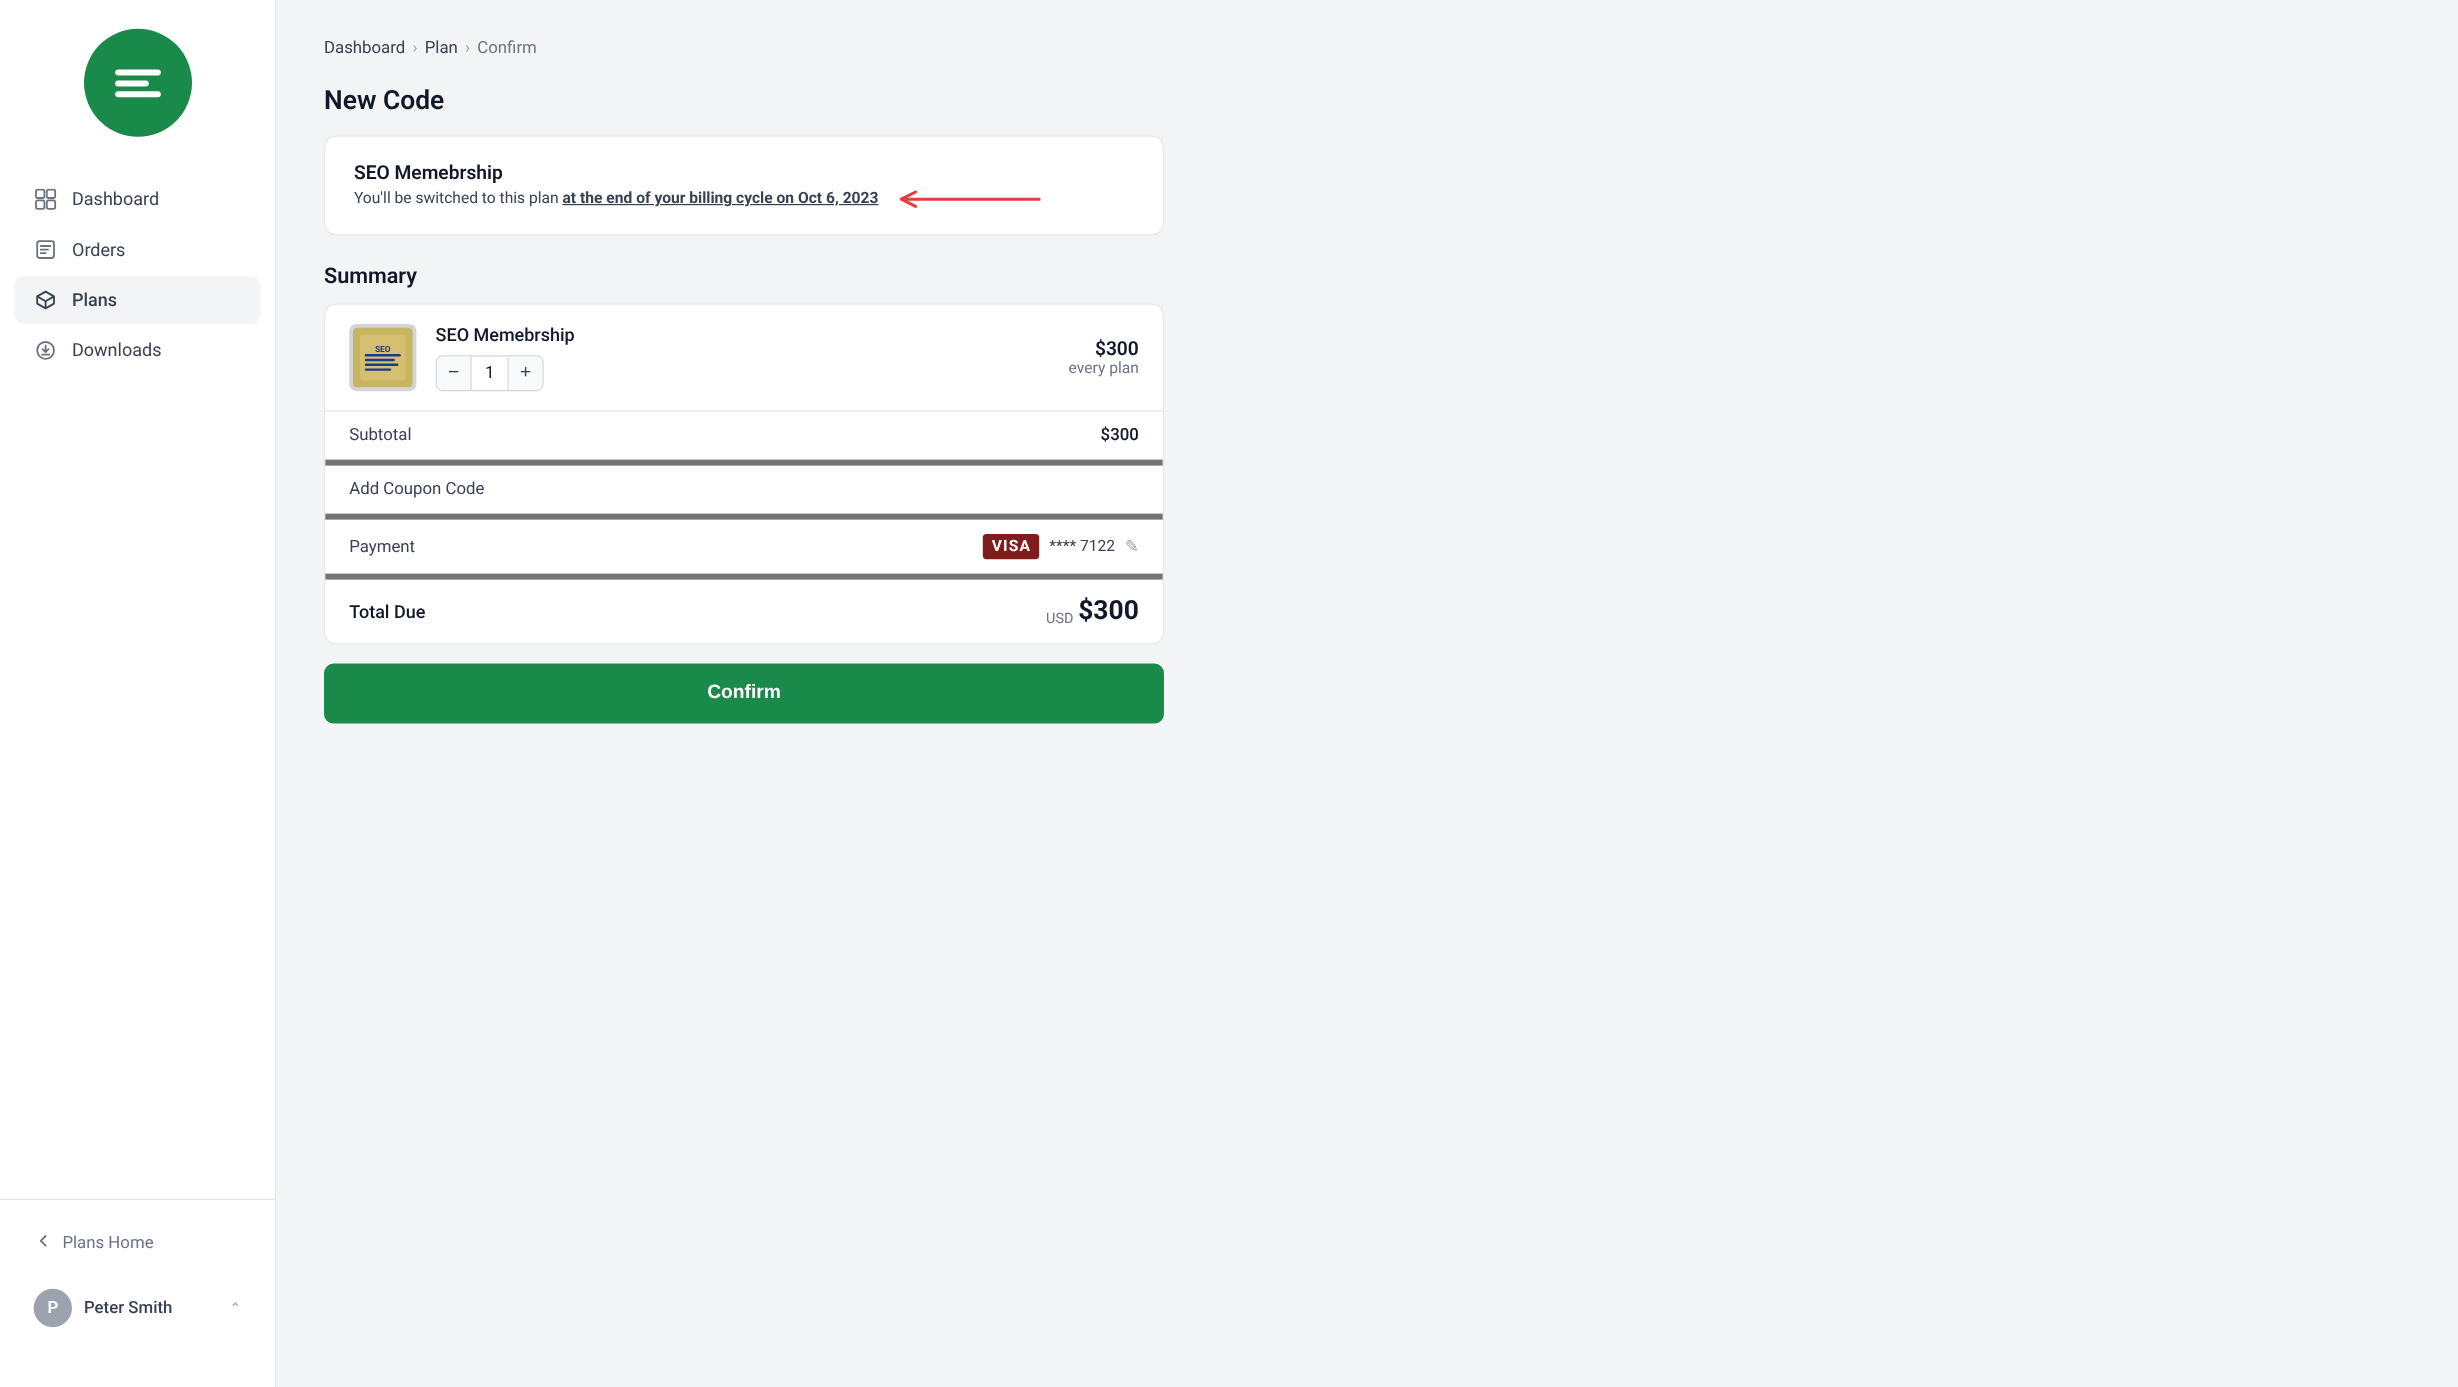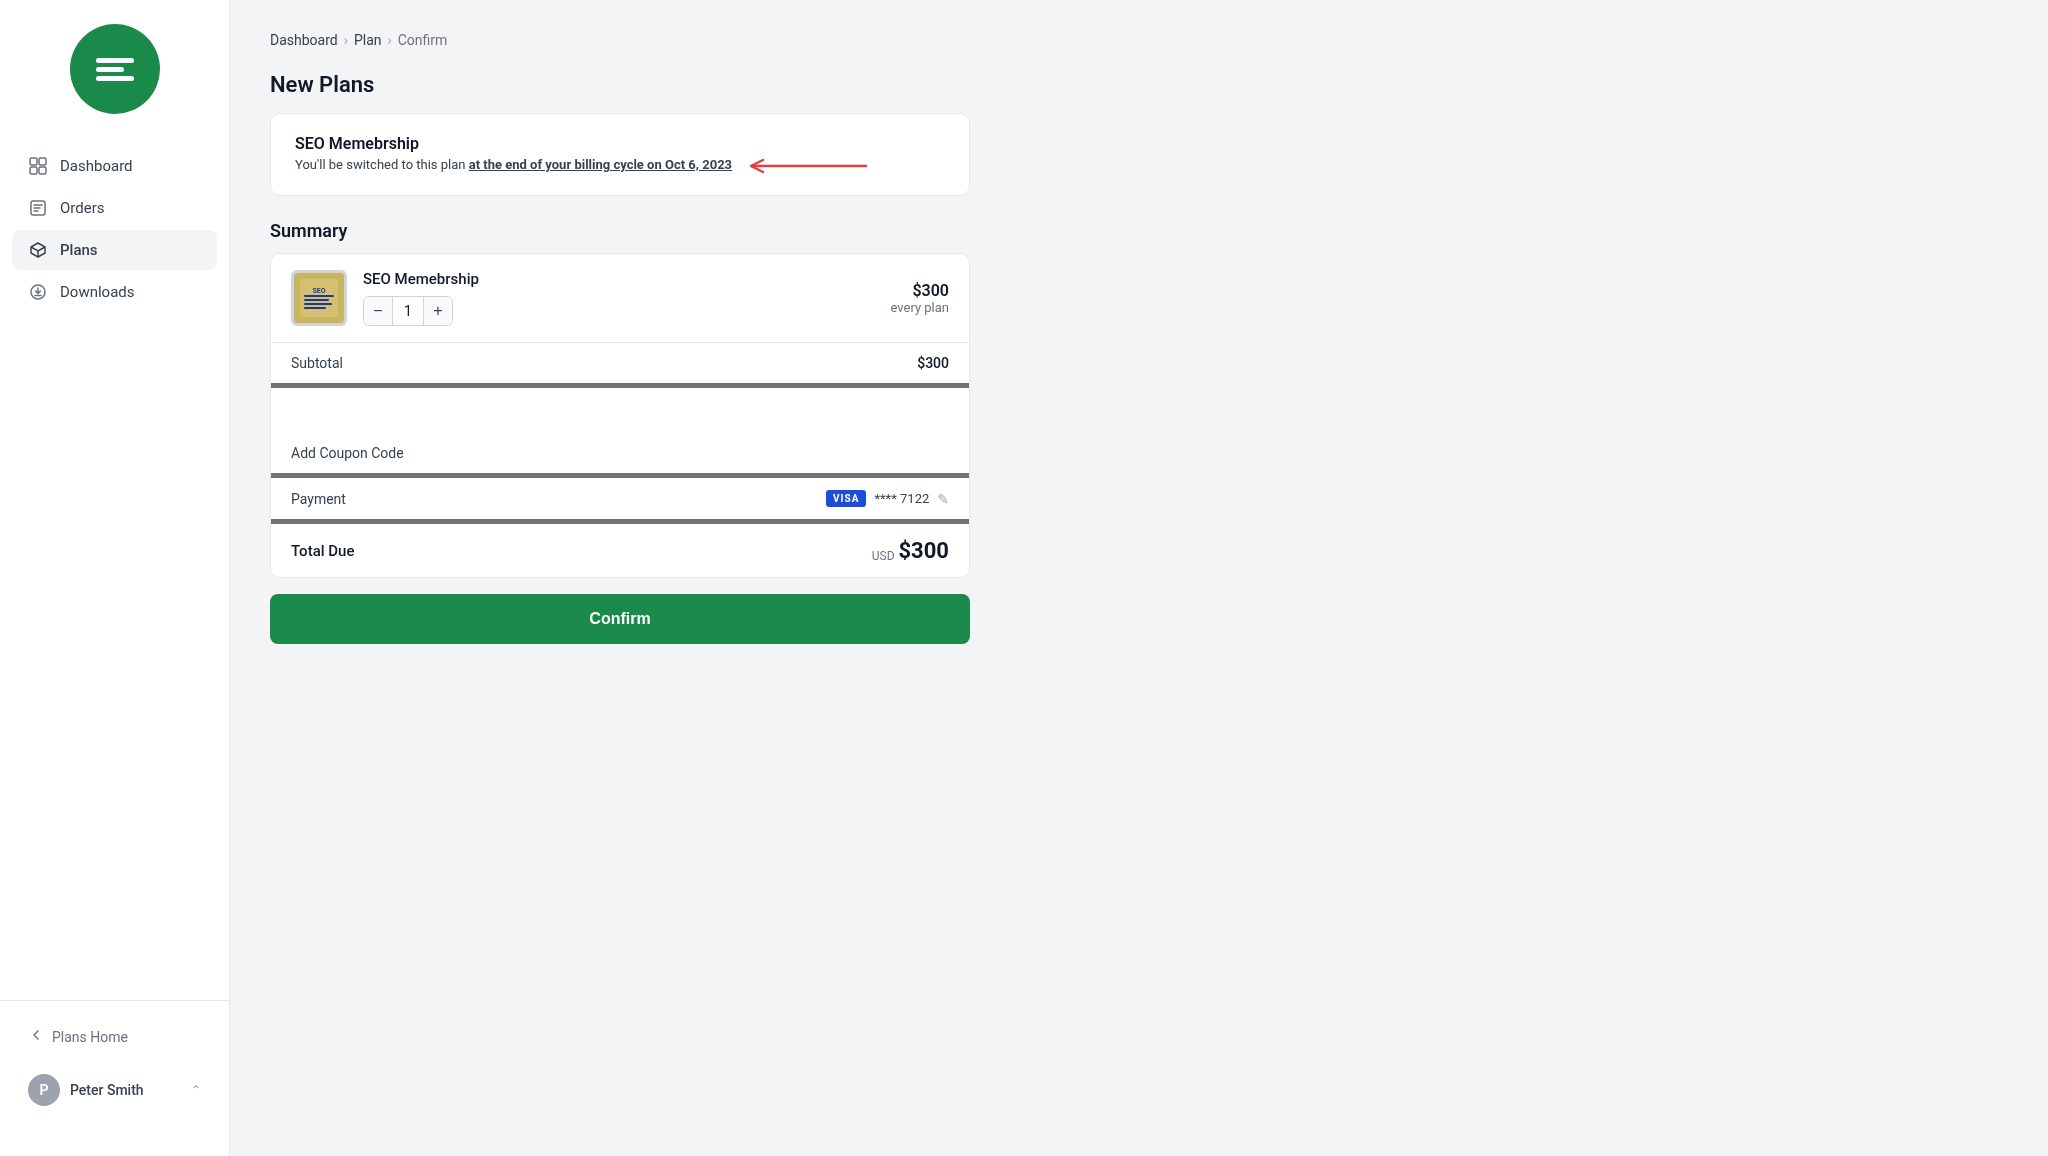--- a/index.html
+++ b/index.html
@@ -310,33 +310,32 @@
       color: #374151;
     }
 
     .summary-row .label { color: #374151; }
     .summary-row .value { color: #111827; font-weight: 500; }
 
     .coupon-link {
       color: #374151;
       cursor: pointer;
       font-size: 14px;
-      margin-top: 45px;
     }
 
     .payment-right {
       display: flex;
       align-items: center;
       gap: 8px;
     }
 
     .visa-badge {
-      background: #1d4ed8;
+      background: #7f1d1d;
       color: white;
-      font-size: 10px;
+      font-size: 13px;
       font-weight: 700;
       padding: 3px 7px;
       border-radius: 3px;
       letter-spacing: 1px;
       text-align: right;
     }
 
     .card-number {
       font-size: 13px;
       color: #374151;
@@ -486,21 +485,21 @@
   
   <div class="breadcrumb">
     <span class="bc-link">Dashboard</span>
     <span class="bc-sep">›</span>
     <span class="bc-link">Plan</span>
     <span class="bc-sep">›</span>
     <span class="bc-current">Confirm</span>
   </div>
 
   
-  <h1 class="page-title">New Plans</h1>
+  <h1 class="page-title">New Code</h1>
 
   
   <div class="plan-card">
     <div class="plan-name">SEO Memebrship</div>
     <div class="plan-notice">
       <span>You'll be switched to this plan </span><span class="highlighted">at the end of your billing cycle on Oct 6, 2023</span>
       <span class="red-arrow">
         <svg width="120" height="18" viewBox="0 0 120 18" fill="none">
           <line x1="118" y1="9" x2="2" y2="9" stroke="#e53e3e" stroke-width="2.5"></line>
           <path d="M14 3L2 9L14 15" stroke="#e53e3e" stroke-width="2.5" stroke-linecap="round" stroke-linejoin="round"></path>

